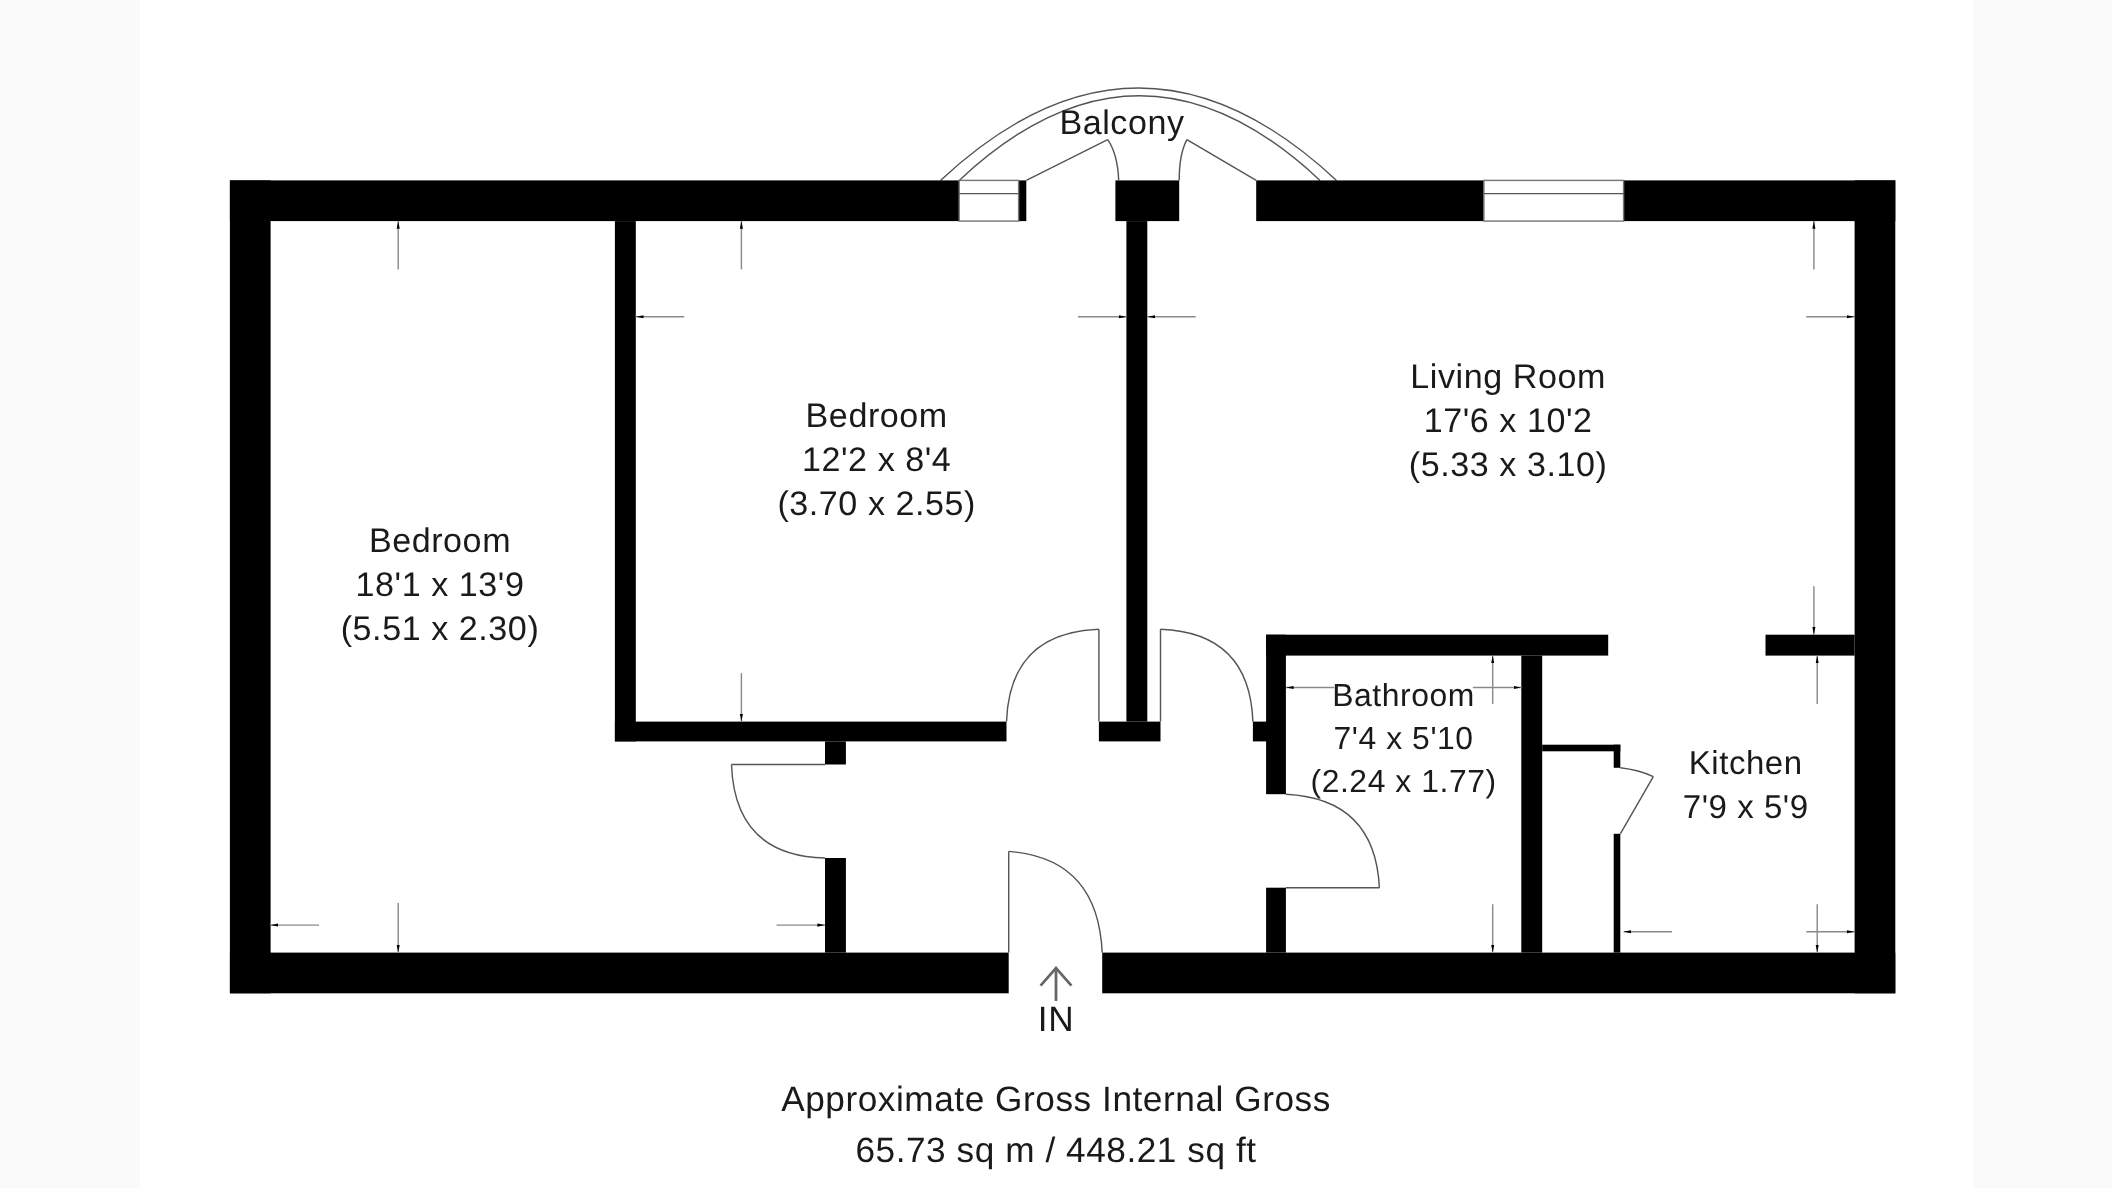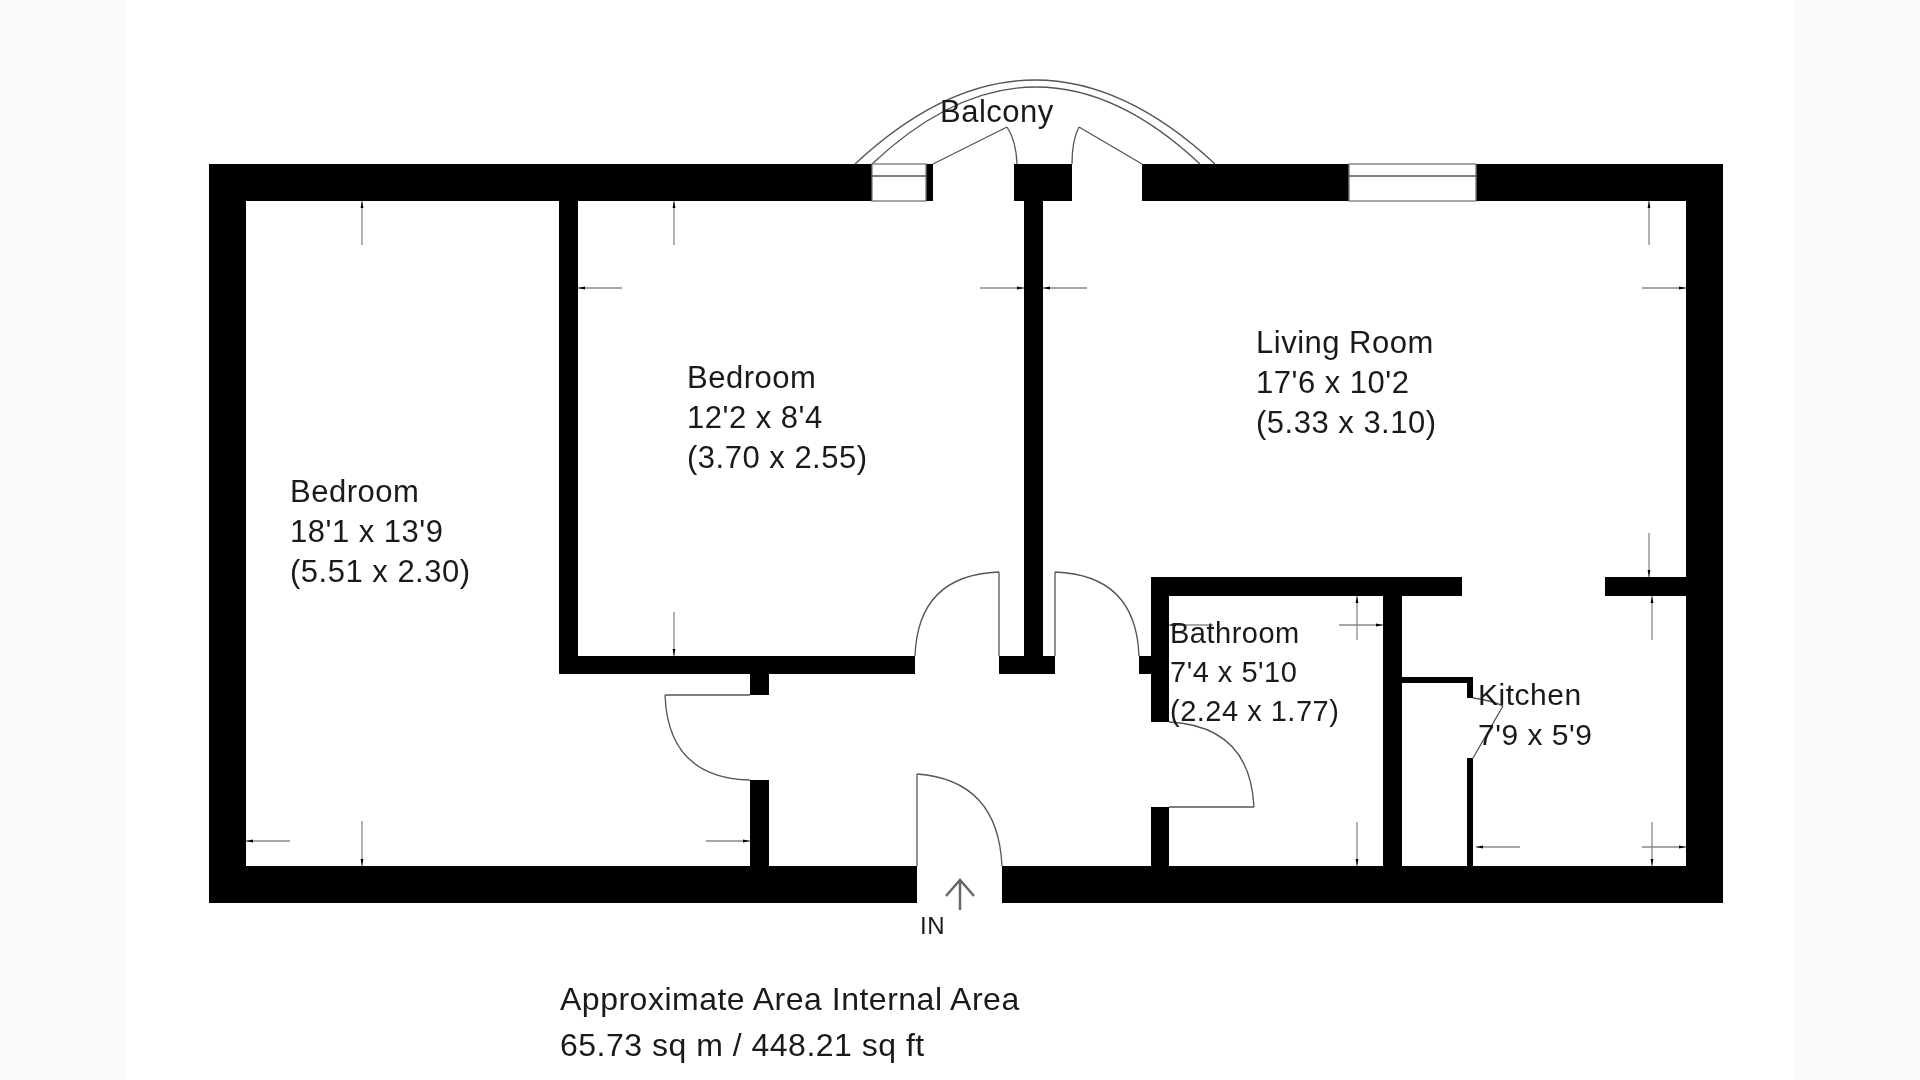--- a/index.html
+++ b/index.html
@@ -12,21 +12,21 @@
     .side-band.left { left: 0; width: 127px; }
     .side-band.right { left: 1794px; width: 126px; }
     svg#plan { position: absolute; left: 0; top: 0; }
     .wall { fill: #000000; }
     .thin { fill: none; stroke: #555555; stroke-width: 1.3; }
     .win-fill { fill: #ffffff; stroke: #777777; stroke-width: 1.3; }
     .dim-line { stroke: #8a8a8a; stroke-width: 1.3; }
     .dim-head { fill: #000000; }
     .lbl {
       position: absolute; color: #1a1a1a; font-weight: 300;
-      font-size: 31px; line-height: 40px; white-space: nowrap;
+      font-size: 31px; line-height: 40px; text-align: center; white-space: nowrap;
       letter-spacing: 0.5px;
     }
     .lbl div { white-space: nowrap; }
   </style>
 </head>
 <body>
 
 <div class="side-band left"></div>
 <div class="side-band right"></div>
 
@@ -189,20 +189,20 @@
   <div>Bathroom</div>
   <div>7'4 x 5'10</div>
   <div>(2.24 x 1.77)</div>
 </div>
 
 <div class="lbl" style="left:1478px; top:675px; width:218px; font-size:30px; line-height:40px;">
   <div>Kitchen</div>
   <div>7'9 x 5'9</div>
 </div>
 
-<div class="lbl" style="left:920px; top:906px; width:80px; font-size:24px;">
+<div class="lbl" style="left:920px; top:906px; width:80px; font-size:32px;">
   <div>IN</div>
 </div>
 
 <div class="lbl" style="left:560px; top:976px; width:800px; font-size:32px; line-height:46px;">
-  <div>Approximate Area Internal Area</div>
+  <div>Approximate Gross Internal Gross</div>
   <div>65.73 sq m / 448.21 sq ft</div>
 </div>
 
 </body></html>

